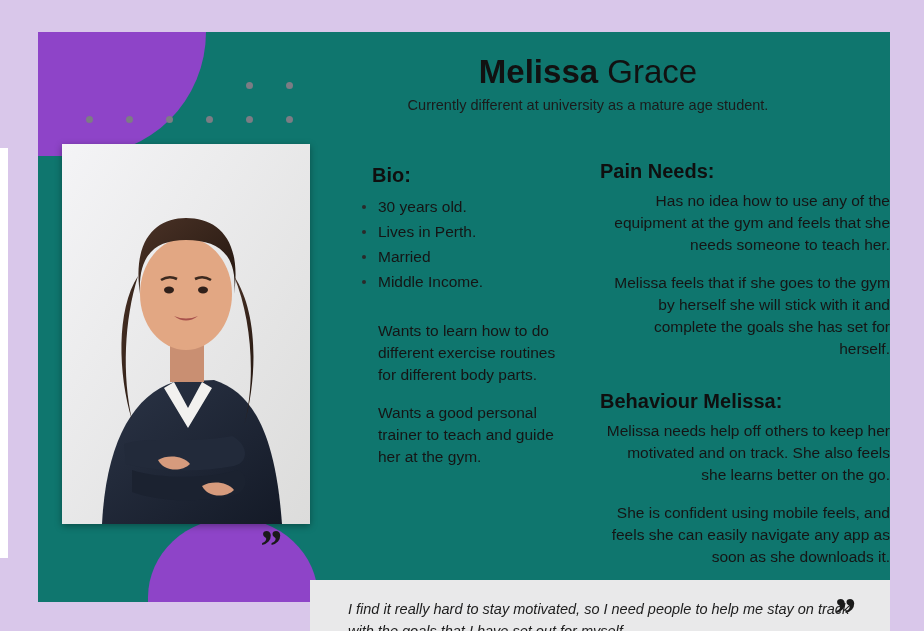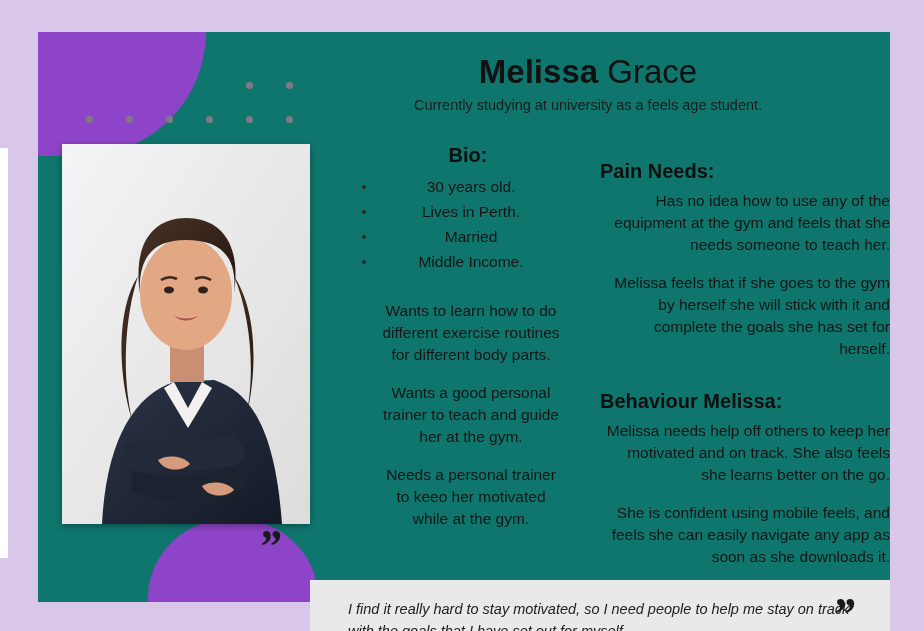--- a/index.html
+++ b/index.html
@@ -96,21 +96,21 @@
     font-size: 14.5px;
     color: #1b1b1b;
   }
 
   
   .col {
     position: absolute;
     font-size: 15px;
     color: #151515;
   }
-  .col-left  { left: 296px; top: 112px; width: 230px; text-align: center; }
+  .col-left  { left: 296px; top: 132px; width: 230px; }
   .col-right { left: 562px; top: 128px; width: 290px; }
 
   h3.sec {
     font-size: 20px;
     font-weight: bold;
     color: #0f0f0f;
     margin-bottom: 7px;
   }
   .col-left h3.sec { margin-left: 38px; }
 
@@ -242,37 +242,36 @@
       <path d="M133 135 q8 -4 16 1" stroke="#3b291f" stroke-width="2.6" fill="none"></path>
       <path d="M112 172 q12 9 24 0 q-12 5 -24 0 z" fill="#a8514c"></path>
     </svg>
   </div>
 
   <div class="header">
     <div class="name">
       <span class="first">Melissa</span>
       <span class="last">Grace</span>
     </div>
-    <div class="subtitle">Currently studying at university as a feels age student.</div>
+    <div class="subtitle">Currently different at university as a mature age student.</div>
   </div>
 
   <div class="col col-left">
     <h3 class="sec">Bio:</h3>
     <ul class="bullets">
       <li>30 years old.</li>
       <li>Lives in Perth.</li>
       <li>Married</li>
       <li>Middle Income.</li>
     </ul>
 
     <div class="gap-2"></div>
 
     <div class="p-block">Wants to learn how to do different exercise routines for different body parts.</div>
     <div class="p-block">Wants a good personal trainer to teach and guide her at the gym.</div>
-    <div class="p-block">Needs a personal trainer to keeo her motivated while at the gym.</div>
   </div>
 
   <div class="col col-right">
     <h3 class="sec">Pain Needs:</h3>
     <div class="p-block">Has no idea how to use any of the equipment at the gym and feels that she needs someone to teach her.</div>
     <div class="p-block">Melissa feels that if she goes to the gym by herself she will stick with it and complete the goals she has set for herself.</div>
 
     <div class="gap-1"></div>
 
     <h3 class="sec">Behaviour Melissa:</h3>

